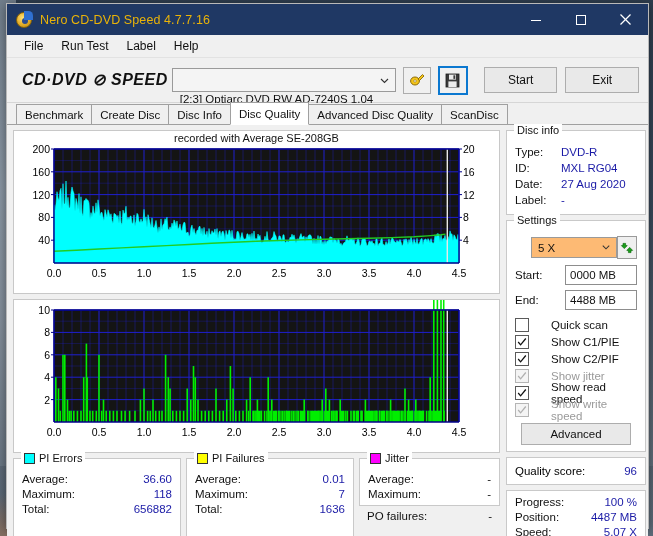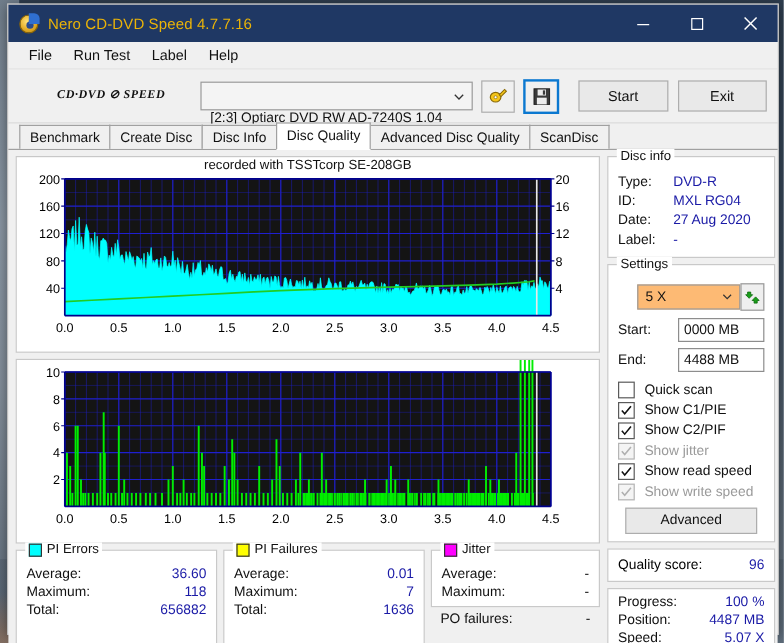--- a/index.html
+++ b/index.html
@@ -73,21 +73,21 @@
   .toolbar{
     height:44px;background:#f0f0f0;display:flex;align-items:center;flex:0 0 auto;
     border-bottom:1px solid #d6d6d6;padding:0 9px;
   }
   .logo{width:152px;padding-left:6px;user-select:none;}
   .logo .l1{
     font-family:"DejaVu Sans",sans-serif;font-weight:700;font-size:20px;line-height:17px;
     letter-spacing:-1px;color:#111;text-align:center;
   }
   .logo .l2{
-    font-family:Liberation Serif, serif;font-weight:700;font-style:italic;font-size:10px;
+    font-family:Liberation Sans, sans-serif;font-weight:700;font-style:italic;font-size:16px;
     line-height:12px;letter-spacing:.5px;color:#111;text-align:center;white-space:nowrap;
   }
   .drive-select{
     width:230px;height:22px;background:#f4f4f4;border:1px solid #9a9a9a;
     display:flex;align-items:center;font-size:11.5px;color:#111;
     padding:0 4px 0 7px;margin-left:4px;position:relative;
   }
   .drive-select .dtxt{flex:1 1 auto;white-space:nowrap;overflow:hidden;margin-top:37px;}
   .chev{width:13px;height:13px;flex:0 0 auto;}
   .tbtn{
@@ -155,21 +155,21 @@
   .sel .dtxt{flex:1 1 auto;}
   .refresh{
     width:21px;height:21px;border:1px solid #9a9a9a;background:#efefef;
     display:flex;align-items:center;justify-content:center;margin-left:auto;
   }
   .txtbox{
     width:62px;height:18px;background:#ffffff;border:1px solid #8d8d8d;
     font-size:11.5px;color:#111;display:flex;align-items:center;padding:0 4px;
     justify-content:flex-start;
   }
-  .cbrow{display:flex;align-items:center;gap:8px;font-size:11.5px;color:#111;height:17px;}
+  .cbrow{display:flex;align-items:center;gap:22px;font-size:11.5px;color:#111;height:17px;}
   .cbrow.disabled{color:#9a9a9a;}
   .cb{
     width:12px;height:12px;border:1px solid #5a5a5a;background:#fff;
     display:flex;align-items:center;justify-content:center;flex:0 0 auto;
   }
   .cb.disabled{border-color:#b5b5b5;background:#f4f4f4;}
   .cb svg{display:block;}
   .advanced{
     width:108px;height:20px;margin:5px auto 0 auto;background:#e9e9e9;border:1px solid #adadad;
     font-size:11.5px;display:flex;align-items:center;justify-content:center;color:#111;
@@ -263,21 +263,21 @@
     <div class="tab active">Disc Quality</div>
     <div class="tab">Advanced Disc Quality</div>
     <div class="tab">ScanDisc</div>
   </div>
 
   <div class="content">
 
     <div class="left-col">
 
       <div class="graphbox" style="height:162px;">
-        <div class="graph-title">recorded with TSSTcorp SE-208GB</div>
+        <div class="graph-title">recorded with Average SE-208GB</div>
         <svg id="pie-svg" width="485" height="160">
             <rect x="40" y="18" width="405" height="114" fill="#141414"></rect>
             <line x1="40" y1="18" x2="40" y2="132" stroke="#1f1fd0" stroke-width="1" opacity="1"></line>
             <line x1="49" y1="18" x2="49" y2="132" stroke="#1f1fd0" stroke-width="0.7" opacity="0.55"></line>
             <line x1="58" y1="18" x2="58" y2="132" stroke="#1f1fd0" stroke-width="0.7" opacity="0.55"></line>
             <line x1="67" y1="18" x2="67" y2="132" stroke="#1f1fd0" stroke-width="0.7" opacity="0.55"></line>
             <line x1="76" y1="18" x2="76" y2="132" stroke="#1f1fd0" stroke-width="0.7" opacity="0.55"></line>
             <line x1="85" y1="18" x2="85" y2="132" stroke="#1f1fd0" stroke-width="1" opacity="1"></line>
             <line x1="94" y1="18" x2="94" y2="132" stroke="#1f1fd0" stroke-width="0.7" opacity="0.55"></line>
             <line x1="103" y1="18" x2="103" y2="132" stroke="#1f1fd0" stroke-width="0.7" opacity="0.55"></line>

